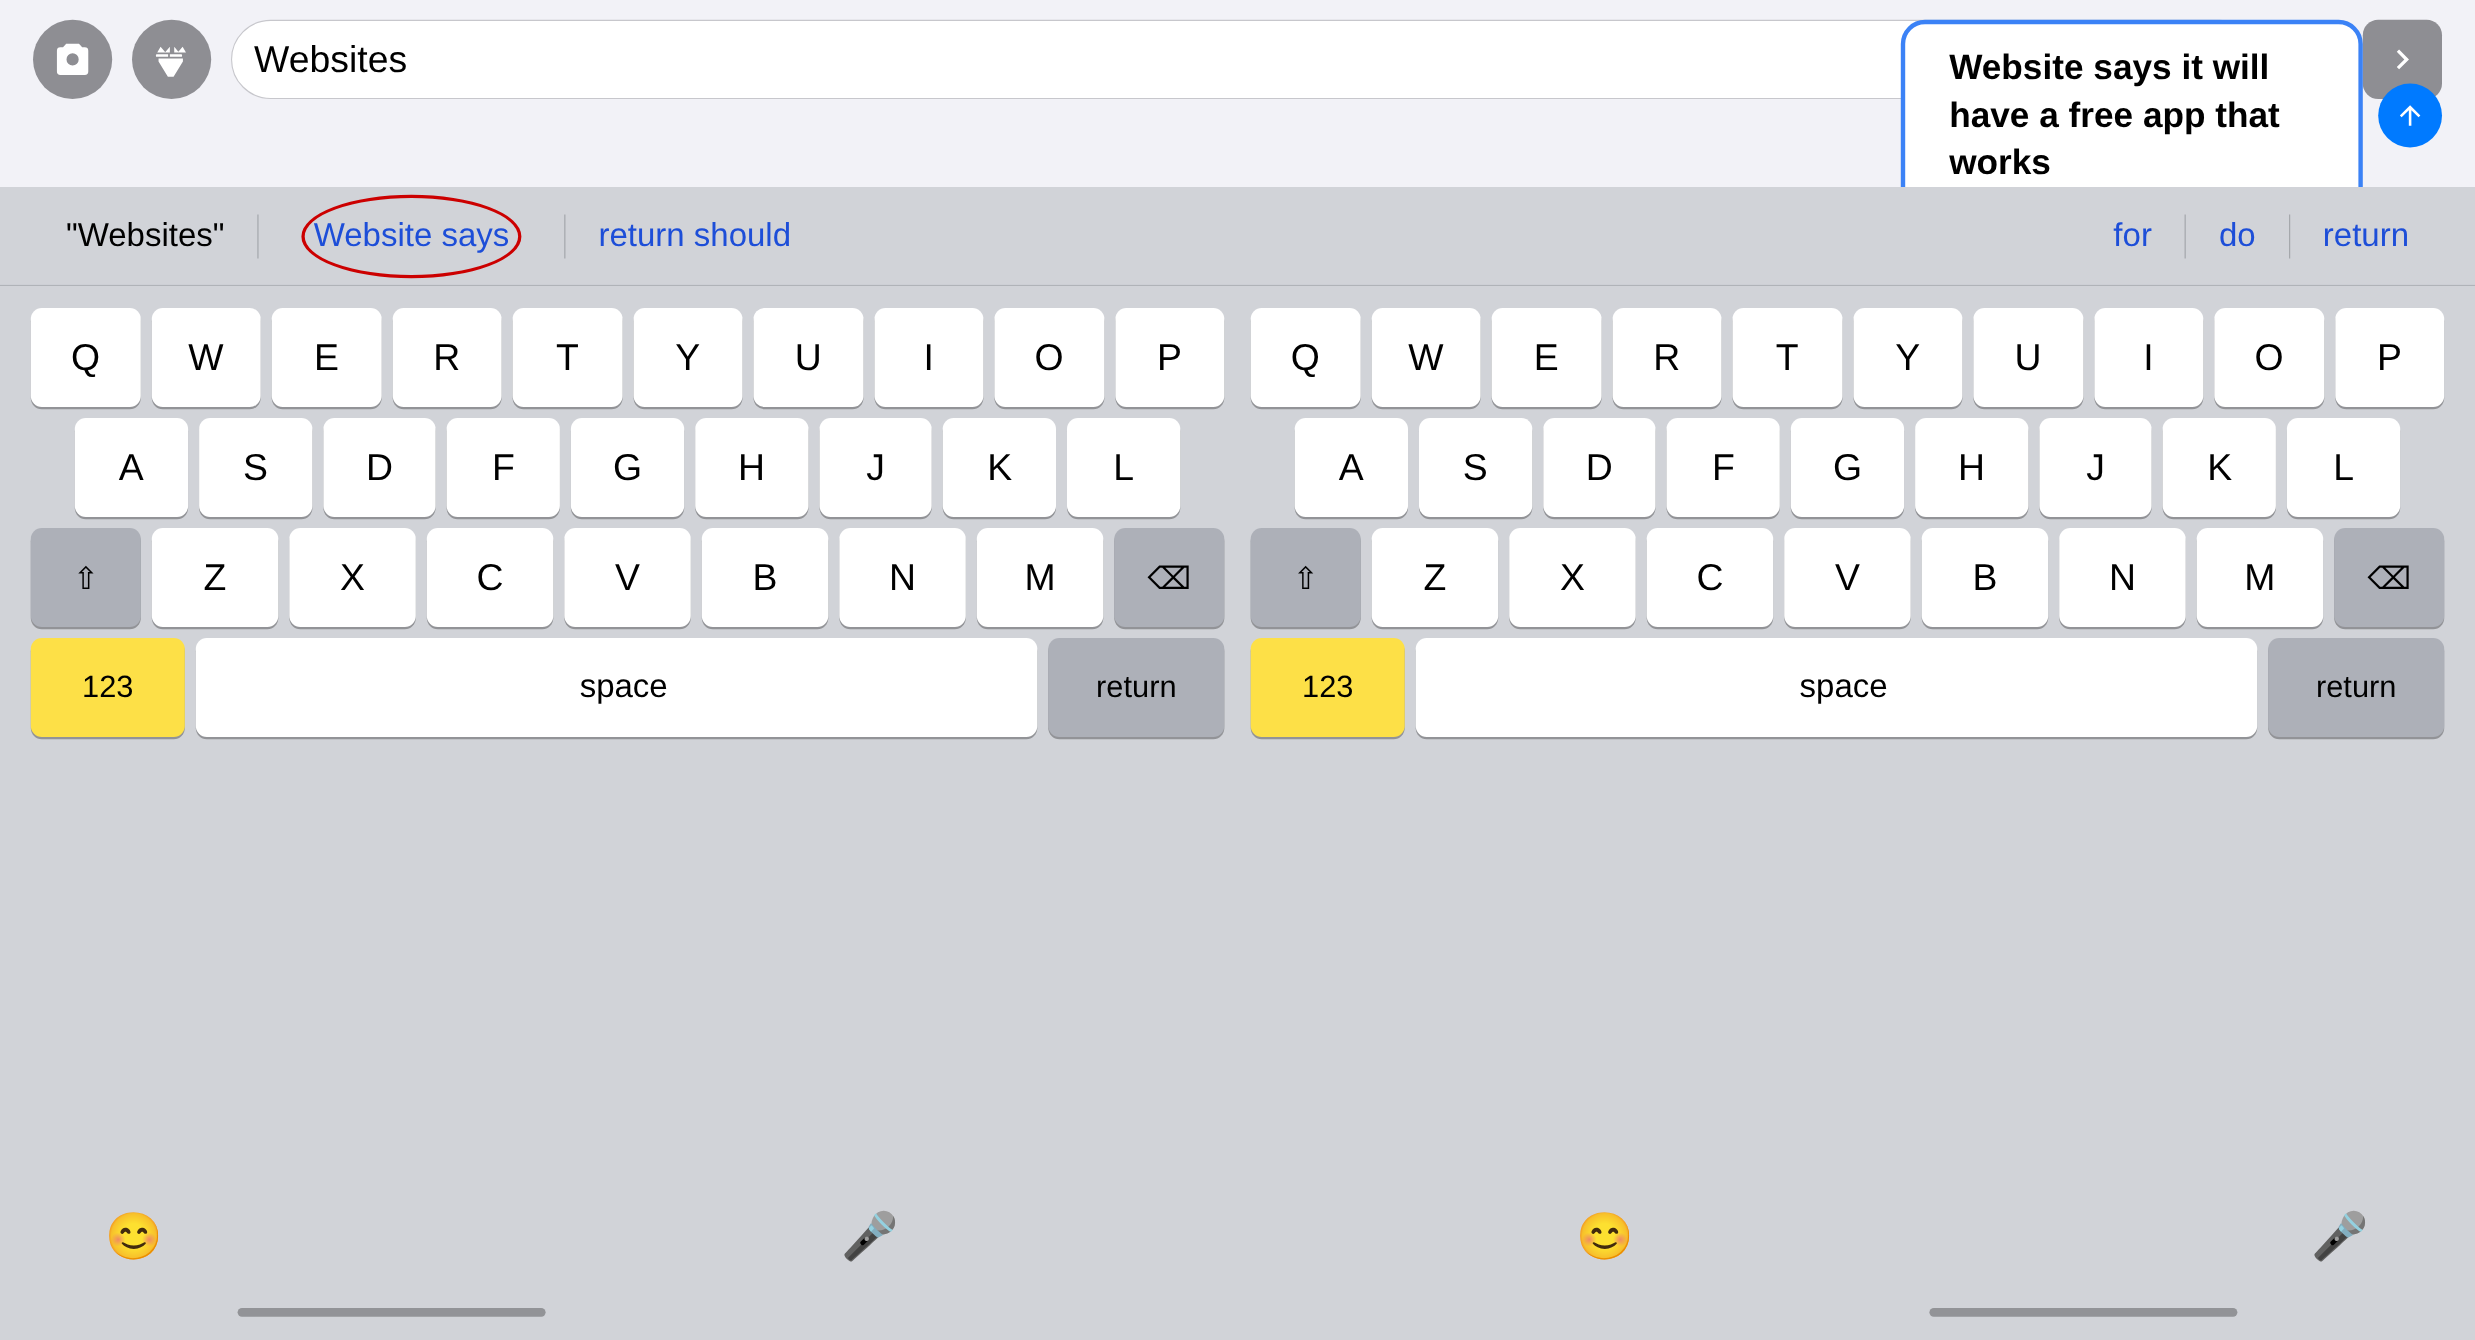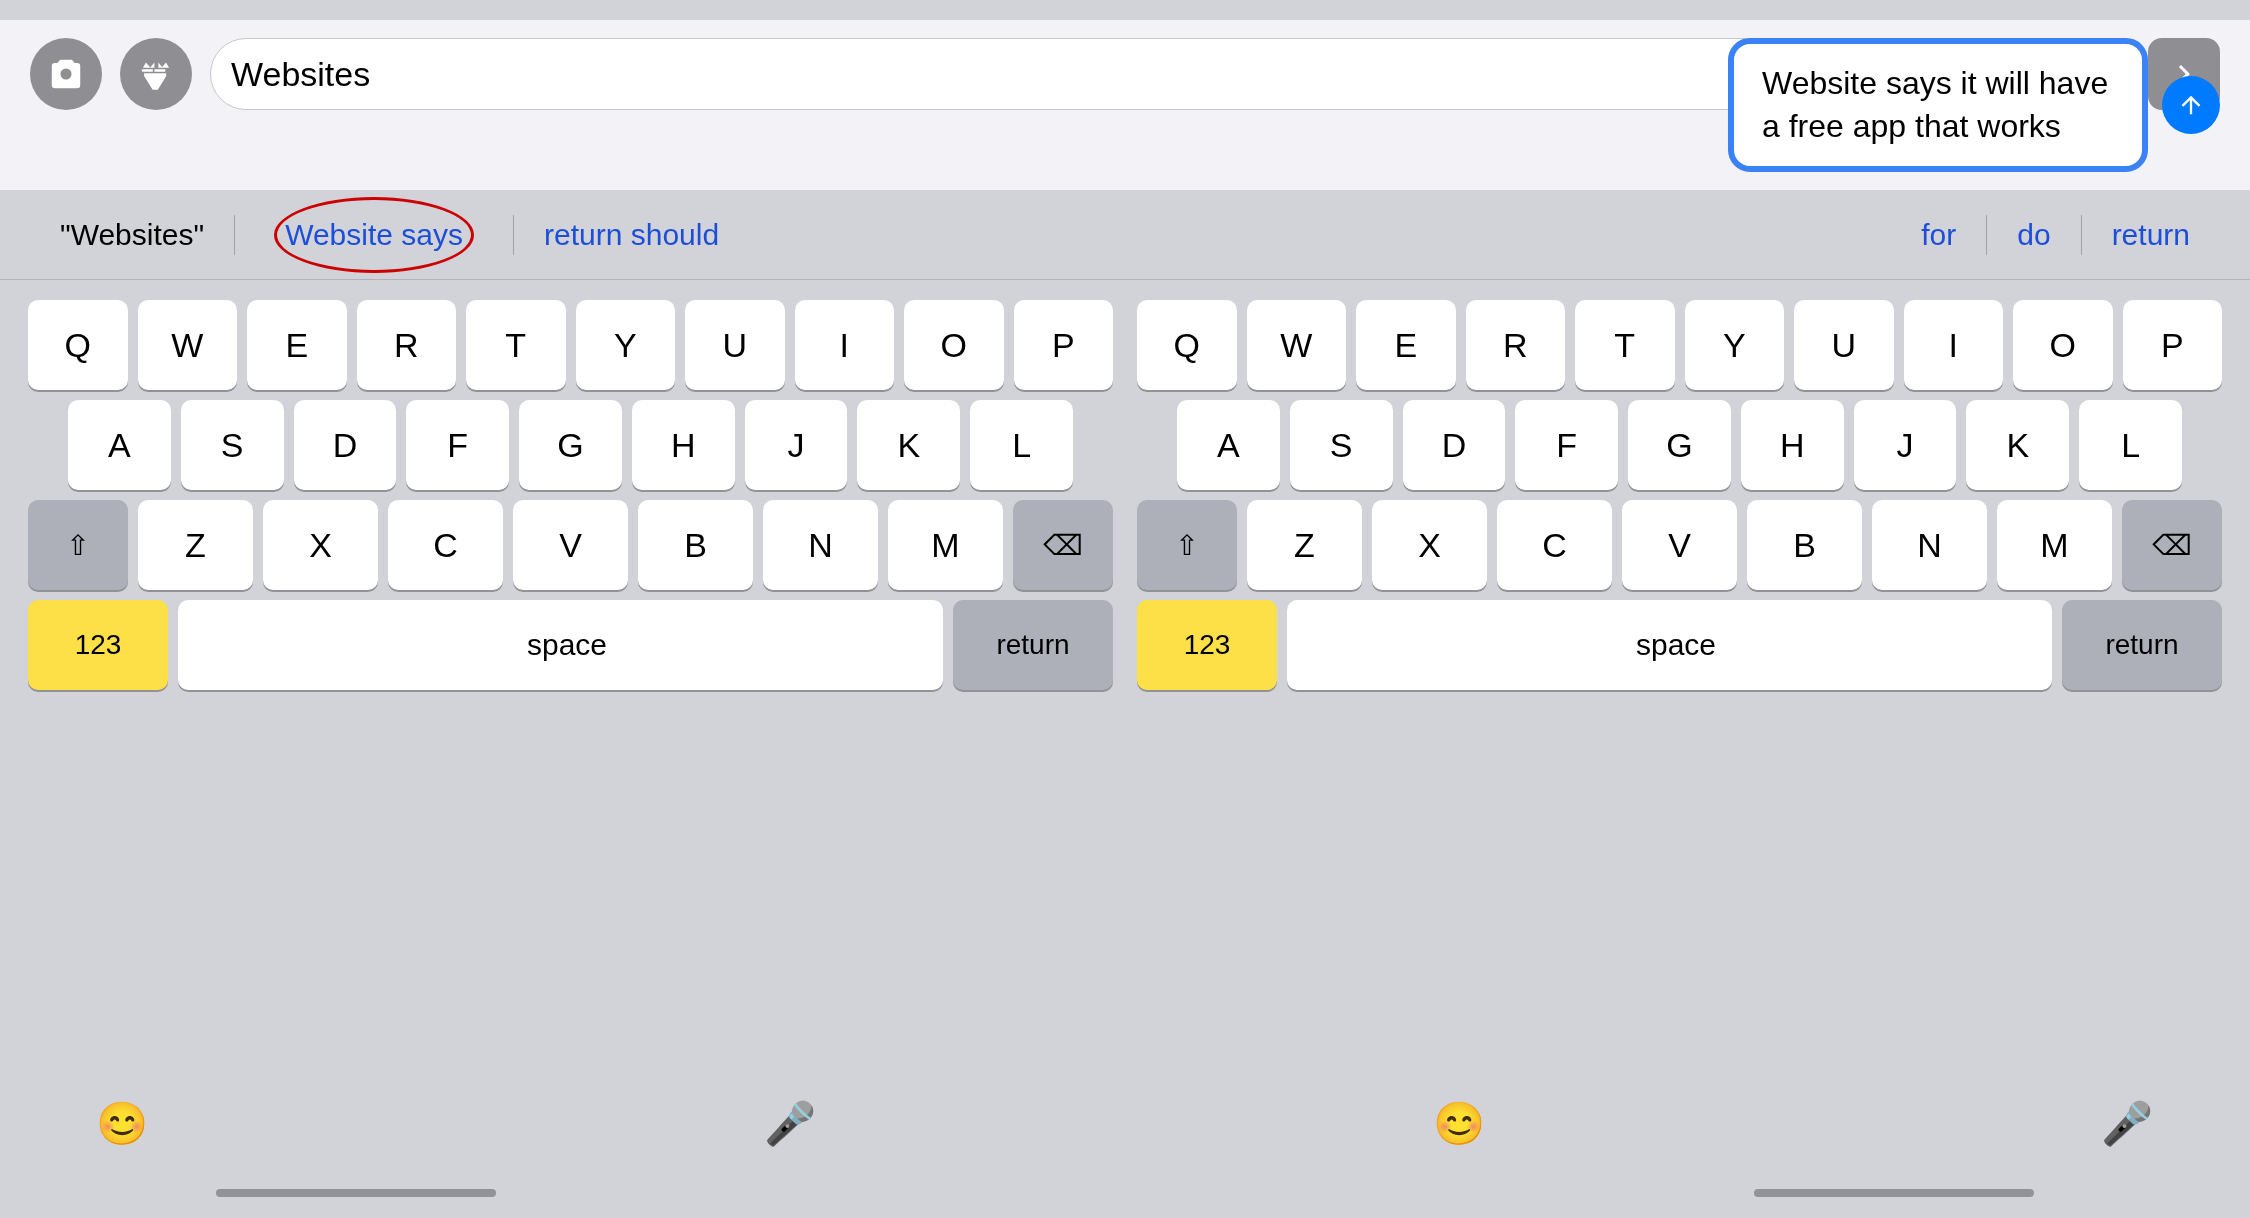--- a/index.html
+++ b/index.html
@@ -15,21 +15,20 @@
 
     
     .top-area {
       background: #f2f2f7;
       padding: 18px 30px 0 30px;
       display: flex;
       align-items: flex-start;
       gap: 20px;
       position: relative;
       height: 170px;
-      margin-top: 20px;
     }
 
     
     .top-left {
       display: flex;
       align-items: center;
       gap: 18px;
       flex: 1;
     }
 
@@ -121,26 +120,27 @@
       right: 30px;
       top: 18px;
       display: flex;
       align-items: center;
       gap: 14px;
     }
 
     .message-bubble {
       background: white;
       border-radius: 22px;
-      border: 6px solid #3b82f6;
-      padding: 18px 28px;
+      border: 4px solid #3b82f6;
+      padding: 18px 40px;
       max-width: 420px;
       font-size: 32px;
       line-height: 1.35;
       color: #000;
+      font-weight: bold;
     }
 
     .send-btn-right {
       width: 58px;
       height: 58px;
       border-radius: 50%;
       background: #007aff;
       display: flex;
       align-items: center;
       justify-content: center;

